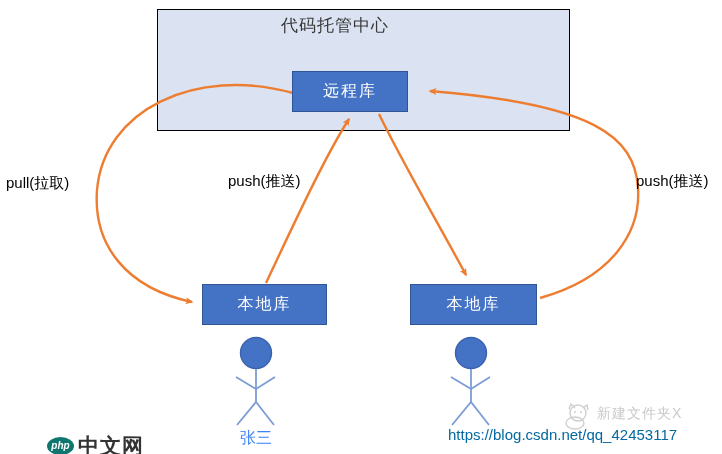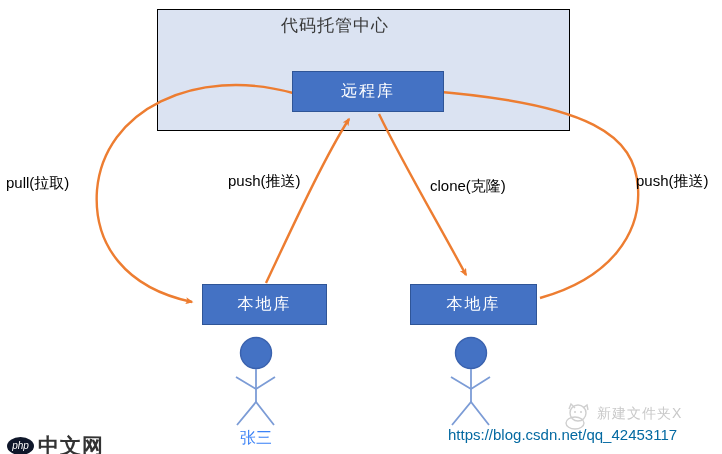--- a/index.html
+++ b/index.html
@@ -15,21 +15,21 @@
   .hosting-title{
     position:absolute;left:157px;top:14px;width:356px;text-align:center;
     font-size:17px;color:#383838;letter-spacing:1px;
   }
   
   .repo-box{
     position:absolute;background:#4472c4;border:1.6px solid #2f5597;
     box-sizing:border-box;color:#ffffff;font-size:16px;letter-spacing:2px;
     display:flex;align-items:center;justify-content:center;
   }
-  .remote{left:292px;top:71px;width:152px;height:41px;}
+  .remote{left:292px;top:71px;width:116px;height:41px;}
   .local-left{left:202px;top:284px;width:125px;height:41px;}
   .local-right{left:410px;top:284px;width:127px;height:41px;}
   
   .edge-label{
     position:absolute;font-size:15px;color:#000000;white-space:nowrap;
   }
   .lbl-pull{left:6px;top:174px;}
   .lbl-push-left{left:228px;top:172px;}
   .lbl-clone{left:430px;top:177px;}
   .lbl-push-right{left:636px;top:172px;}
@@ -39,23 +39,23 @@
   .actor-name{
     position:absolute;font-size:16px;color:#3b82f6;white-space:nowrap;z-index:5;
   }
   .name-left{left:240px;top:428px;}
   .name-right{left:454px;top:428px;margin-top:32px;}
   
   .php-logo{
     position:absolute;left:7px;top:432px;display:flex;align-items:center;z-index:6;
   }
   .php-badge{
-    width:27px;height:18px;background:#0f172a;border-radius:50%;
-    color:#ffffff;font-size:10px;font-weight:normal;font-style:italic;
-    display:flex;align-items:center;justify-content:center;line-height:1;
+    width:27px;height:18px;background:#0f766e;border-radius:50%;
+    color:#ffffff;font-size:10px;font-weight:bold;font-style:italic;
+    display:flex;align-items:center;justify-content:center;line-height:1;margin-left:40px;
   }
   .php-text{
     margin-left:4px;font-size:21px;font-weight:bold;color:#333333;letter-spacing:1px;
   }
   
   .wm-user{
     position:absolute;left:597px;top:405px;font-size:14px;color:#c9c9c9;
     white-space:nowrap;z-index:4;letter-spacing:1px;
   }
   .wm-cat{position:absolute;left:561px;top:401px;z-index:4;}
@@ -101,21 +101,20 @@
       <path d="M452 425 L471 402 L489 425"></path>
     </g>
   </svg>
 
   <div class="repo-box remote">远程库</div>
   <div class="repo-box local-left">本地库</div>
   <div class="repo-box local-right">本地库</div>
 
   <div class="edge-label lbl-pull">pull(拉取)</div>
   <div class="edge-label lbl-push-left">push(推送)</div>
-  <div class="edge-label lbl-clone">clone(克隆)</div>
   <div class="edge-label lbl-push-right">push(推送)</div>
 
   <div class="wm-url">https://blog.csdn.net/qq_42453117</div>
 
   <div class="actor-name name-left">张三</div>
   <div class="actor-name name-right">李四</div>
 
   <div class="php-logo">
     <div class="php-badge">php</div>
     <div class="php-text">中文网</div>

